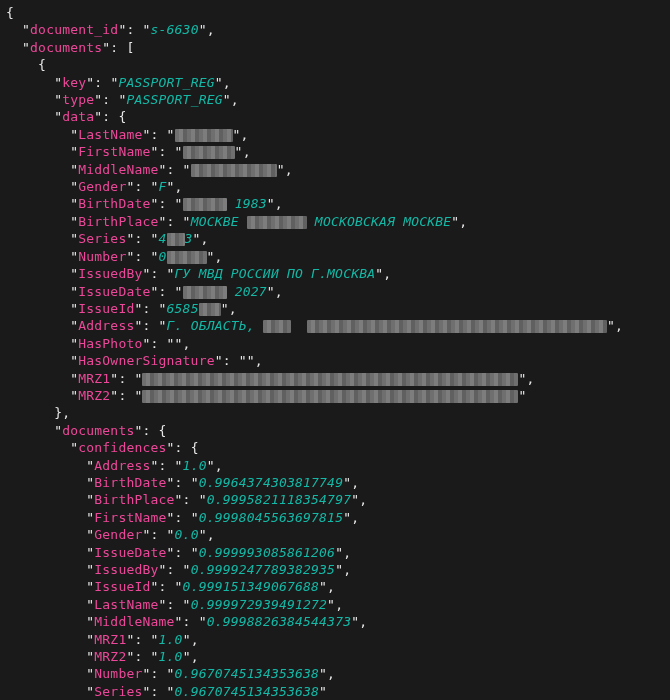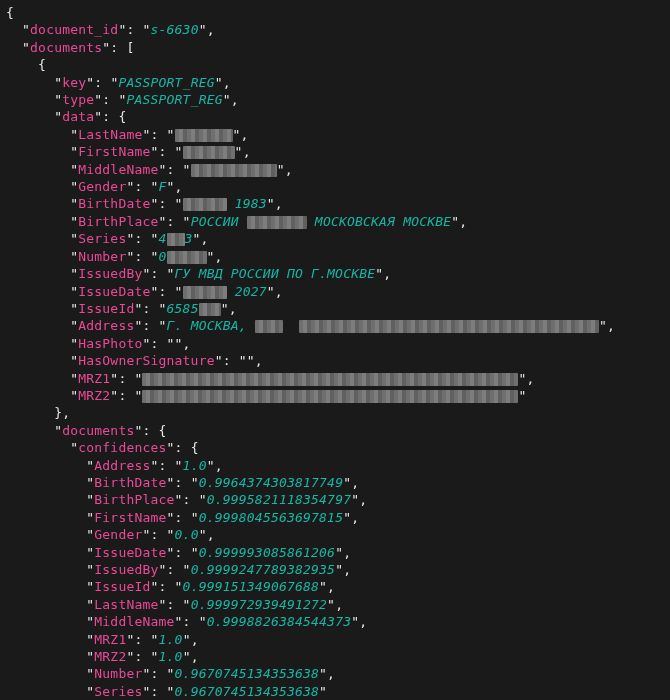--- a/index.html
+++ b/index.html
@@ -45,27 +45,27 @@
   <span class="p">"</span><span class="k">documents</span><span class="p">": [</span>
     <span class="p">{</span>
       <span class="p">"</span><span class="k">key</span><span class="p">": "</span><span class="s">PASSPORT_REG</span><span class="p">",</span>
       <span class="p">"</span><span class="k">type</span><span class="p">": "</span><span class="s">PASSPORT_REG</span><span class="p">",</span>
       <span class="p">"</span><span class="k">data</span><span class="p">": {</span>
         <span class="p">"</span><span class="k">LastName</span><span class="p">": "</span><span class="redact" style="width:58px"></span><span class="p">",</span>
         <span class="p">"</span><span class="k">FirstName</span><span class="p">": "</span><span class="redact" style="width:52px"></span><span class="p">",</span>
         <span class="p">"</span><span class="k">MiddleName</span><span class="p">": "</span><span class="redact" style="width:86px"></span><span class="p">",</span>
         <span class="p">"</span><span class="k">Gender</span><span class="p">": "</span><span class="s">F</span><span class="p">",</span>
         <span class="p">"</span><span class="k">BirthDate</span><span class="p">": "</span><span class="redact" style="width:44px"></span><span class="s"> 1983</span><span class="p">",</span>
-        <span class="p">"</span><span class="k">BirthPlace</span><span class="p">": "</span><span class="s">РОССИИ </span><span class="redact" style="width:60px"></span><span class="s"> МОСКОВСКАЯ МОСКВЕ</span><span class="p">",</span>
+        <span class="p">"</span><span class="k">BirthPlace</span><span class="p">": "</span><span class="s">МОСКВЕ </span><span class="redact" style="width:60px"></span><span class="s"> МОСКОВСКАЯ МОСКВЕ</span><span class="p">",</span>
         <span class="p">"</span><span class="k">Series</span><span class="p">": "</span><span class="s">4</span><span class="redact" style="width:18px"></span><span class="s">3</span><span class="p">",</span>
         <span class="p">"</span><span class="k">Number</span><span class="p">": "</span><span class="s">0</span><span class="redact" style="width:40px"></span><span class="p">",</span>
-        <span class="p">"</span><span class="k">IssuedBy</span><span class="p">": "</span><span class="s">ГУ МВД РОССИИ ПО Г.МОСКВЕ</span><span class="p">",</span>
+        <span class="p">"</span><span class="k">IssuedBy</span><span class="p">": "</span><span class="s">ГУ МВД РОССИИ ПО Г.МОСКВА</span><span class="p">",</span>
         <span class="p">"</span><span class="k">IssueDate</span><span class="p">": "</span><span class="redact" style="width:44px"></span><span class="s"> 2027</span><span class="p">",</span>
         <span class="p">"</span><span class="k">IssueId</span><span class="p">": "</span><span class="s">6585</span><span class="redact" style="width:22px"></span><span class="p">",</span>
-        <span class="p">"</span><span class="k">Address</span><span class="p">": "</span><span class="s">Г. МОСКВА, </span><span class="redact" style="width:28px"></span>  <span class="redact" style="width:300px"></span><span class="p">",</span>
+        <span class="p">"</span><span class="k">Address</span><span class="p">": "</span><span class="s">Г. ОБЛАСТЬ, </span><span class="redact" style="width:28px"></span>  <span class="redact" style="width:300px"></span><span class="p">",</span>
         <span class="p">"</span><span class="k">HasPhoto</span><span class="p">": "</span><span class="s"></span><span class="p">",</span>
         <span class="p">"</span><span class="k">HasOwnerSignature</span><span class="p">": "</span><span class="s"></span><span class="p">",</span>
         <span class="p">"</span><span class="k">MRZ1</span><span class="p">": "</span><span class="redact" style="width:376px"></span><span class="p">",</span>
         <span class="p">"</span><span class="k">MRZ2</span><span class="p">": "</span><span class="redact" style="width:376px"></span><span class="p">"</span>
       <span class="p">},</span>
       <span class="p">"</span><span class="k">documents</span><span class="p">": {</span>
         <span class="p">"</span><span class="k">confidences</span><span class="p">": {</span>
           <span class="p">"</span><span class="k">Address</span><span class="p">": "</span><span class="s">1.0</span><span class="p">",</span>
           <span class="p">"</span><span class="k">BirthDate</span><span class="p">": "</span><span class="s">0.9964374303817749</span><span class="p">",</span>
           <span class="p">"</span><span class="k">BirthPlace</span><span class="p">": "</span><span class="s">0.9995821118354797</span><span class="p">",</span>

